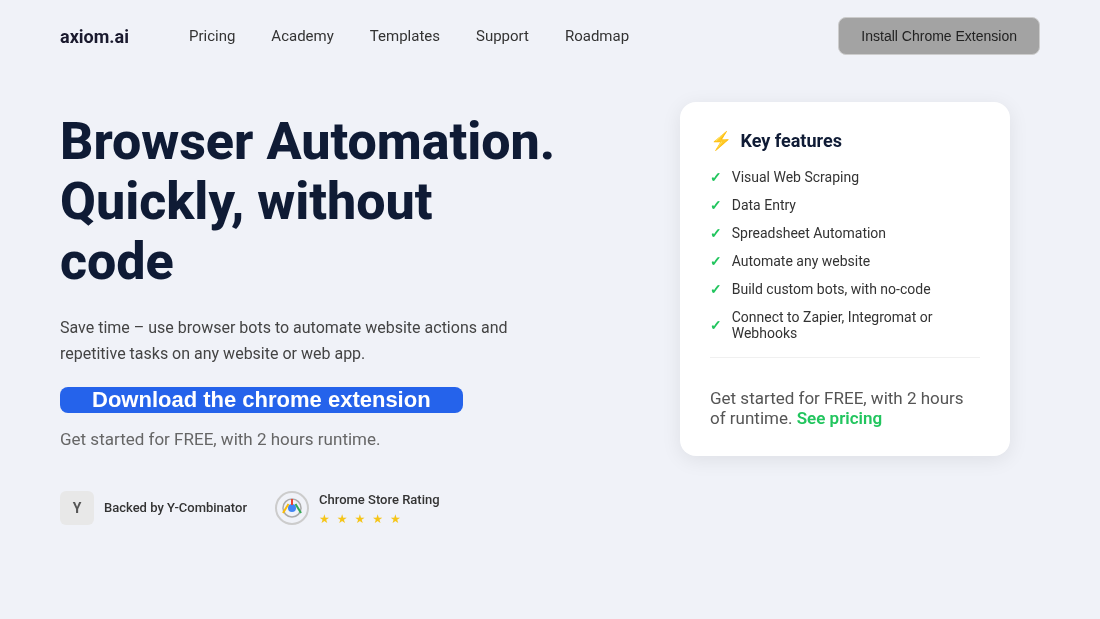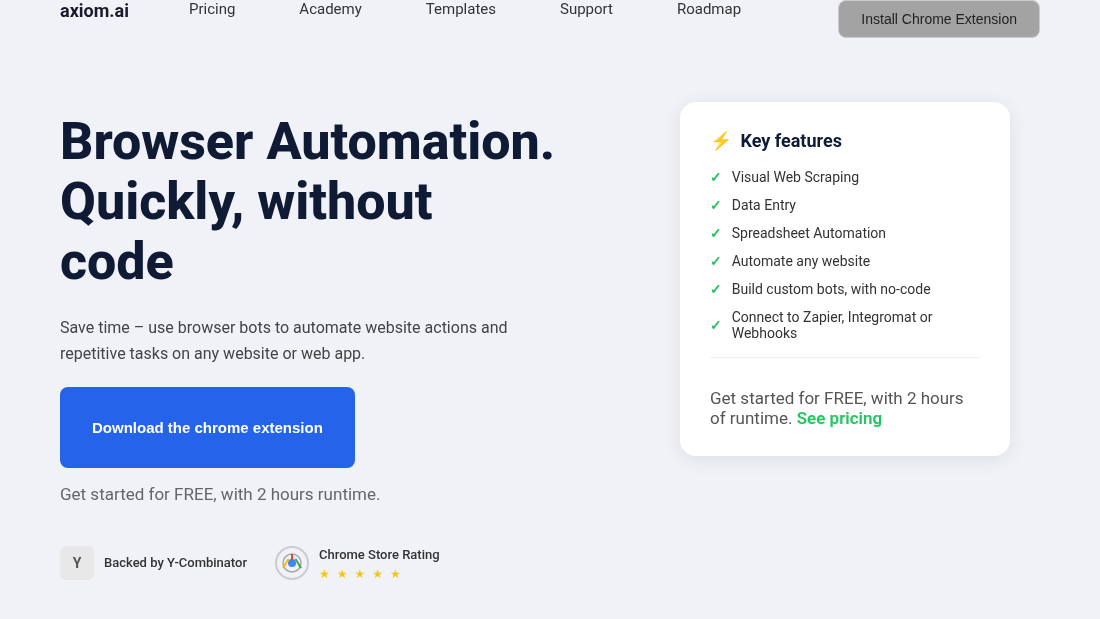--- a/index.html
+++ b/index.html
@@ -8,34 +8,34 @@
       background: #f0f2f8;
       width: 1100px;
       height: 619px;
       overflow: hidden;
     }
 
     
     nav {
       background: #f0f2f8;
       display: flex;
-      align-items: flex-start;
+      align-items: center;
       padding: 0 60px;
       height: 72px;
       gap: 40px;
     }
     .nav-logo {
       font-weight: 700;
       font-size: 18px;
       color: #1a1a2e;
       margin-right: 20px;
     }
     .nav-links {
       display: flex;
-      gap: 64px;
+      gap: 36px;
       flex: 1;
     }
     .nav-link {
       font-size: 15px;
       color: #333;
       text-decoration: none;
       cursor: pointer;
     }
     .nav-cta {
       border: 1.5px solid #ccc;
@@ -73,22 +73,22 @@
       color: #444;
       line-height: 1.6;
       margin-bottom: 20px;
       max-width: 480px;
     }
     .cta-button {
       background: #2563eb;
       color: white;
       border: none;
       border-radius: 8px;
-      padding: 32px 32px;
-      font-size: 15px;
+      padding: 0 32px;
+      font-size: 22px;
       font-weight: 600;
       cursor: pointer;
       display: inline-block;
       margin-bottom: 12px;
     }
     .cta-subtext {
       font-size: 17px;
       color: #666;
       margin-top: 4px;
     }

